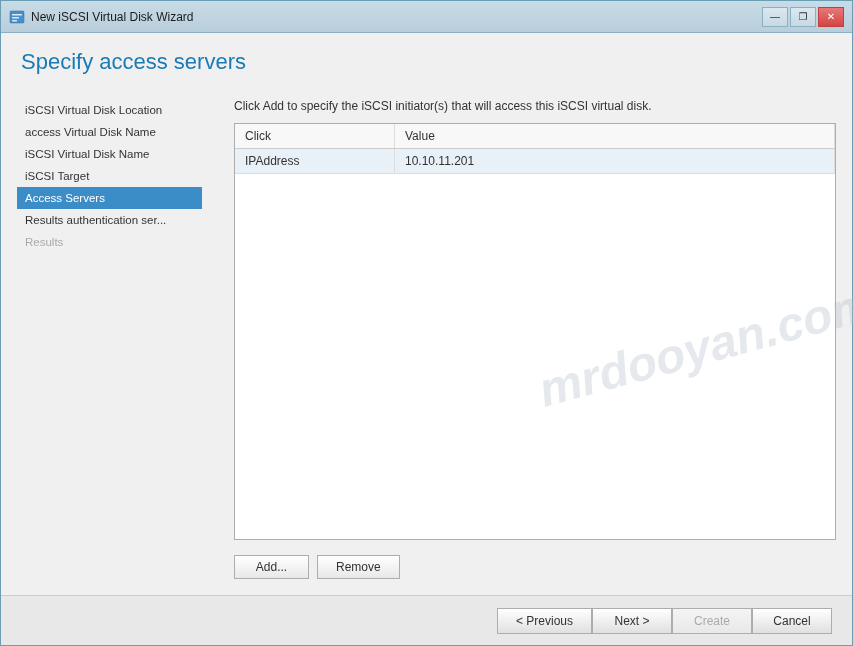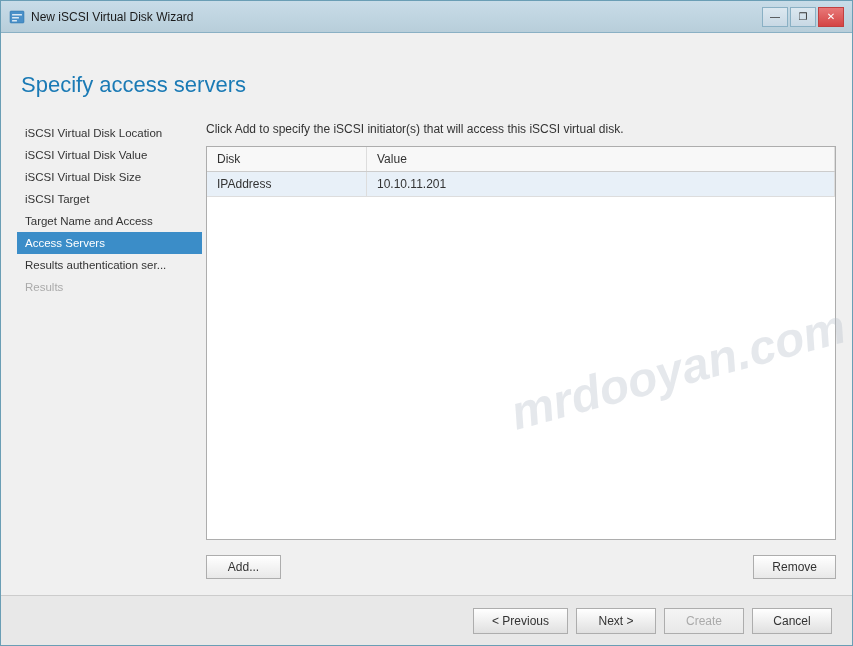--- a/index.html
+++ b/index.html
@@ -66,25 +66,24 @@
       background: #f0f0f0;
       flex: 1;
       display: flex;
       flex-direction: column;
     }
     .main-content {
       flex: 1;
       display: flex;
       flex-direction: row;
       padding: 16px;
-      gap: 4px;
+      gap: 32px;
     }
     .page-header {
       padding: 16px 20px 8px 20px;
-      margin-top: 23px;
     }
     .page-title {
       font-size: 22px;
       color: #1a7ab5;
       font-weight: 300;
     }
     .sidebar {
       width: 185px;
       flex-shrink: 0;
     }
@@ -142,21 +141,20 @@
       font-size: 12px;
       color: #333;
       border-right: 1px solid #ddd;
     }
     .td.type-col { width: 160px; }
     .td.value-col { flex: 1; }
     .button-row {
       display: flex;
       gap: 8px;
       margin-top: 5px;
-      justify-content: space-between;
     }
     .btn {
       padding: 4px 18px;
       font-size: 12px;
       border: 1px solid #adadad;
       background: linear-gradient(to bottom, #ffffff, #e8e8e8);
       cursor: pointer;
       color: #333;
       min-width: 75px;
     }
@@ -165,21 +163,20 @@
       cursor: default;
     }
     .footer {
       height: 50px;
       background: #e8e8e8;
       border-top: 1px solid #ccc;
       display: flex;
       align-items: center;
       justify-content: flex-end;
       padding: 0 20px;
-      gap: 8px;
       flex-shrink: 0;
     }
     .footer-btn {
       padding: 5px 18px;
       font-size: 12px;
       border: 1px solid #adadad;
       background: linear-gradient(to bottom, #ffffff, #e0e0e0);
       cursor: pointer;
       color: #333;
       min-width: 80px;
@@ -228,48 +225,45 @@
     <div class="page-header">
       <h1 class="page-title">Specify access servers</h1>
     </div>
     <div class="main-content">
 
       <div class="sidebar">
         <div class="sidebar-item">
           <span>iSCSI Virtual Disk Location</span>
         </div>
         <div class="sidebar-item">
-          <span>iSCSI Virtual Disk Value</span>
-        </div>
-        <div class="sidebar-item">
-          <span>iSCSI Virtual Disk Size</span>
+          <span>access Virtual Disk Name</span>
+        </div>
+        <div class="sidebar-item">
+          <span>iSCSI Virtual Disk Name</span>
         </div>
         <div class="sidebar-item">
           <span>iSCSI Target</span>
-        </div>
-        <div class="sidebar-item">
-          <span>Target Name and Access</span>
         </div>
         <div class="sidebar-item active">
           <span>Access Servers</span>
         </div>
         <div class="sidebar-item">
           <span>Results authentication ser...</span>
         </div>
         <div class="sidebar-item dimmed">
           <span>Results</span>
         </div>
       </div>
 
       <div class="right-panel" style="position:relative;">
         <p class="instruction-text">Click Add to specify the iSCSI initiator(s) that will access this iSCSI virtual disk.</p>
 
         <div class="table-container">
           <div class="table-header">
-            <div class="th type-col">Disk</div>
+            <div class="th type-col">Click</div>
             <div class="th value-col">Value</div>
           </div>
           <div class="table-row-data">
             <div class="td type-col">IPAddress</div>
             <div class="td value-col">10.10.11.201</div>
           </div>
         </div>
 
         <div class="button-row">
           <button class="btn">Add...</button>

